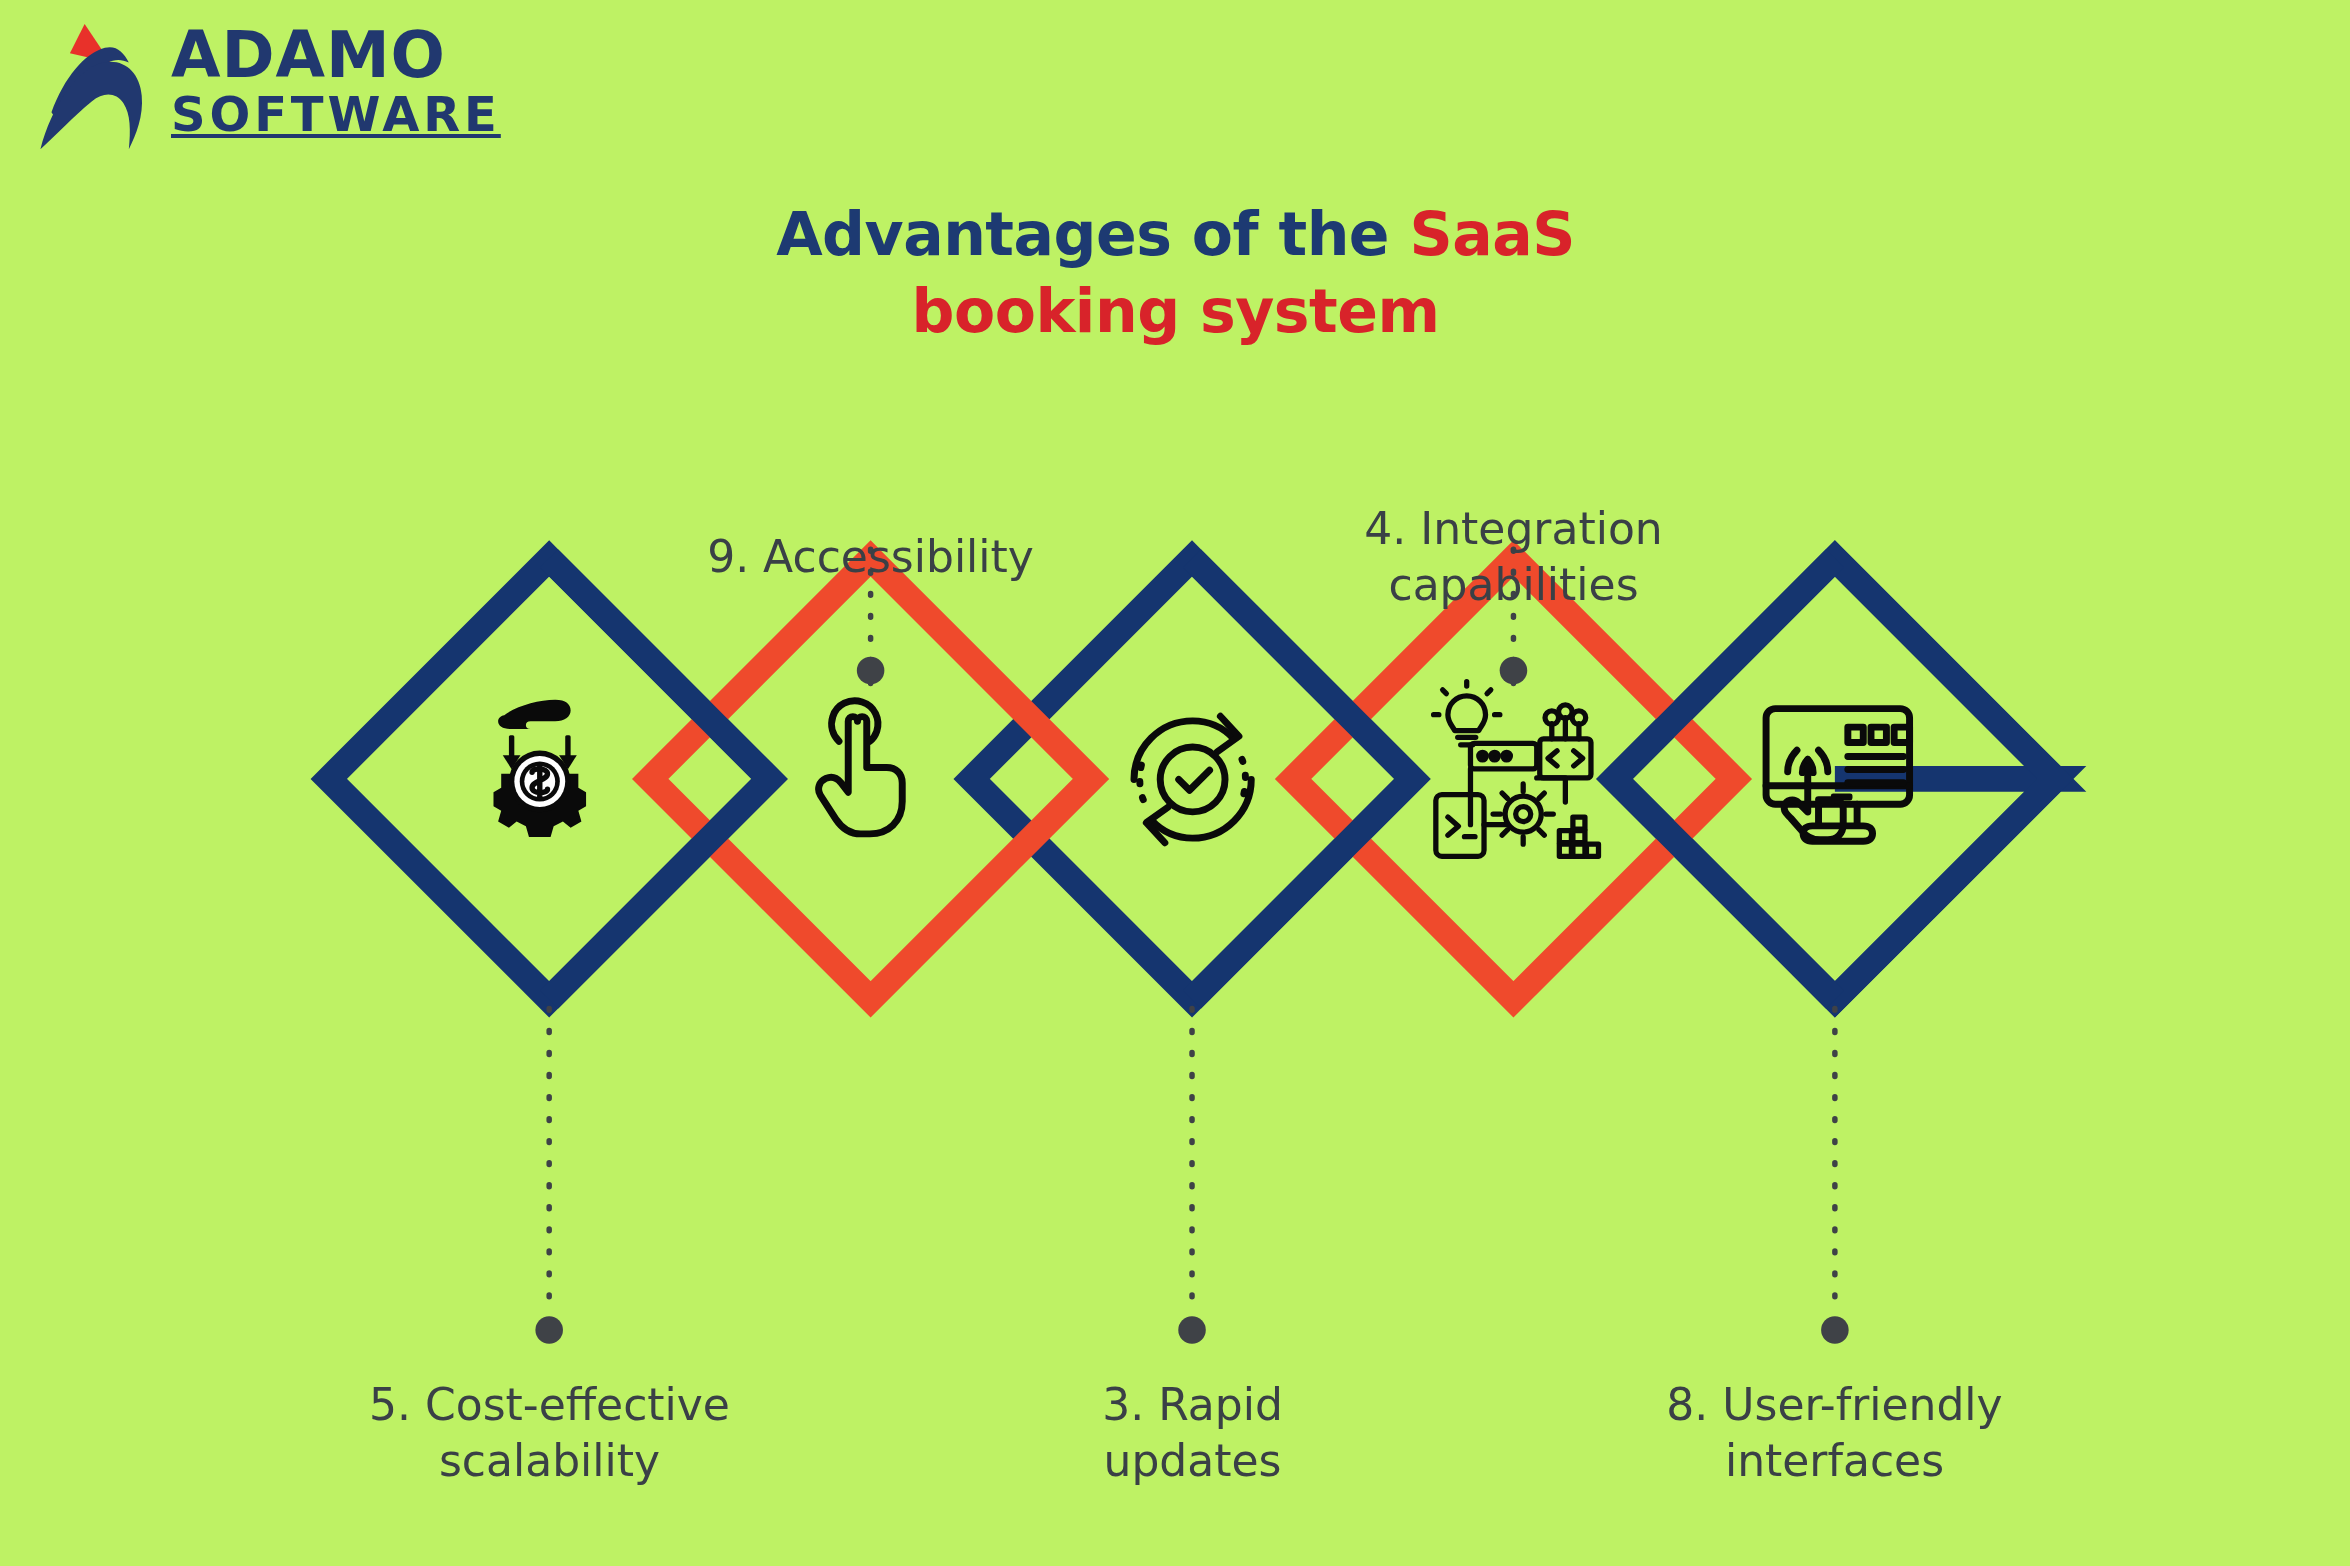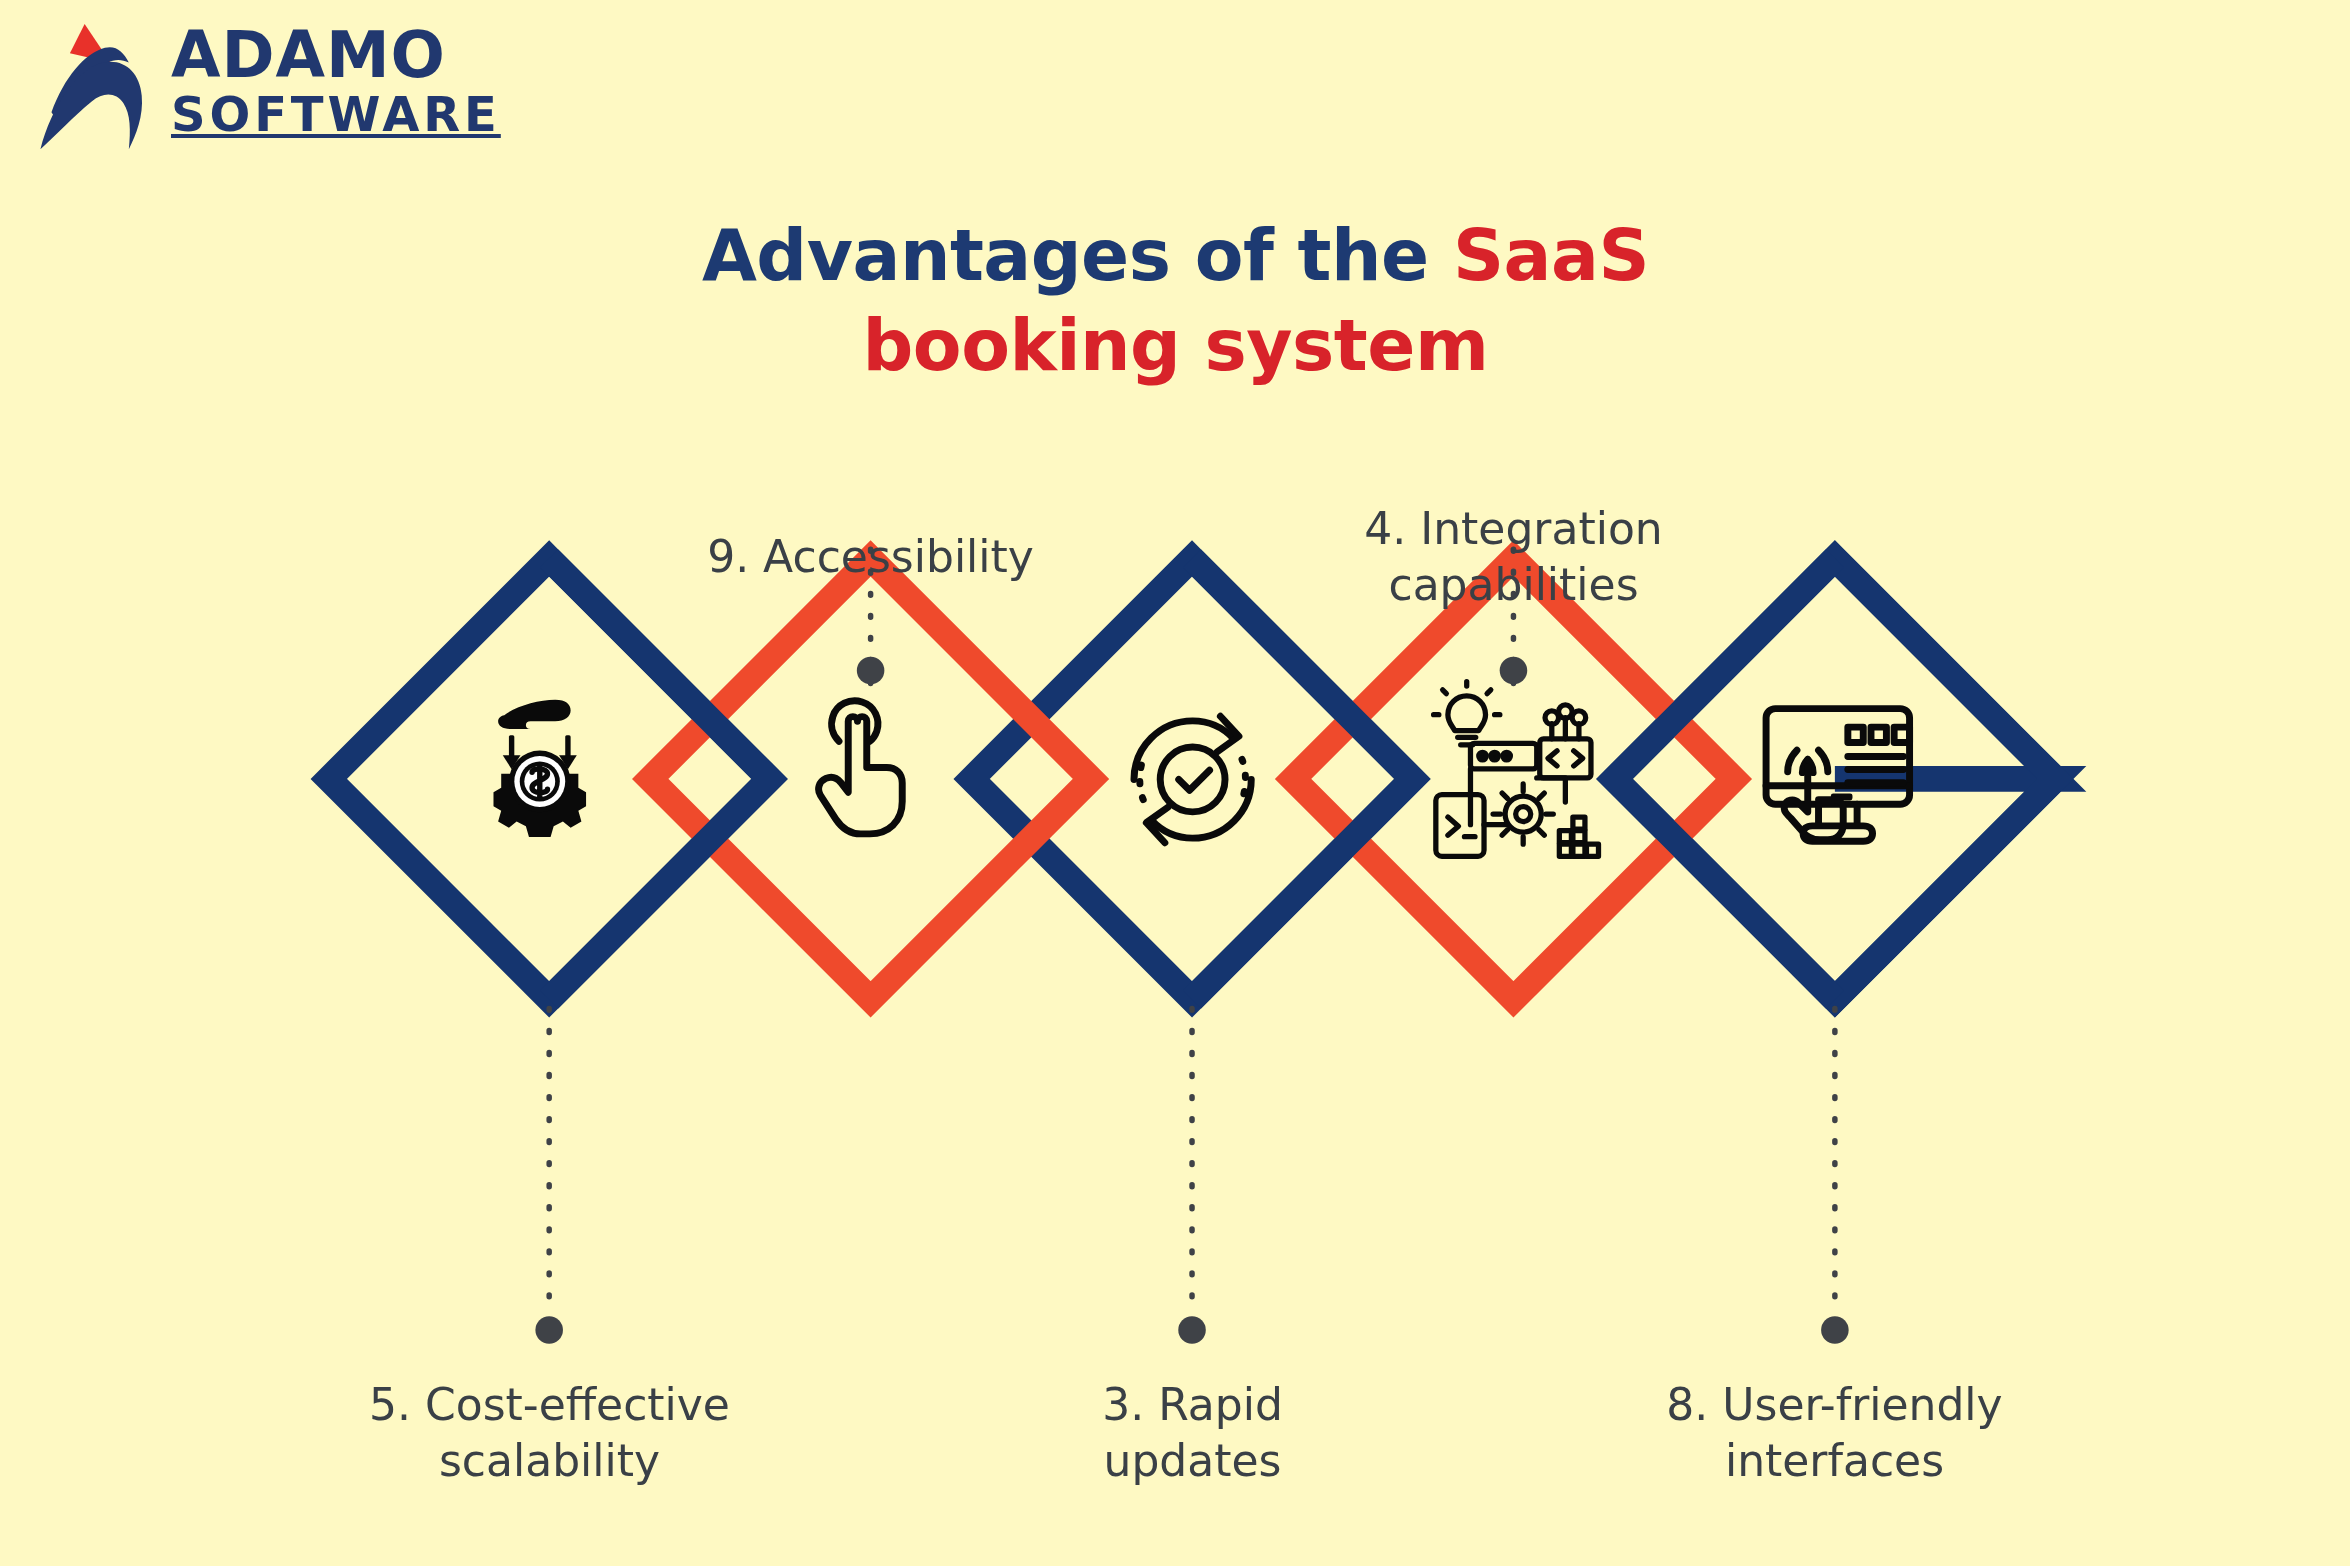--- a/index.html
+++ b/index.html
@@ -8,21 +8,21 @@
     padding: 0;
     background: #f6f7fc;
   }
   body {
     font-family: "Liberation Sans", sans-serif;
   }
   .canvas {
     position: relative;
     width: 2351px;
     height: 1567px;
-    background: #fef9c3;
+    background: #bef264;
     overflow: hidden;
   }
 
   
   .logo {
     position: absolute;
     left: 33px;
     top: 11px;
     display: flex;
     align-items: center;
@@ -53,25 +53,25 @@
     font-family: "DejaVu Sans", sans-serif;
     margin-top: 3.7px;
     text-decoration: underline;
   }
 
   
   .title {
     position: absolute;
     left: 0;
     right: 0;
-    top: 163px;
+    top: 156px;
     text-align: center;
     font-family: "DejaVu Sans", sans-serif;
     font-weight: 800;
-    font-size: 71px;
+    font-size: 60px;
     line-height: 1.28;
     letter-spacing: -0.5px;
   }
   .title .t-navy { color: #1d3a72; }
   .title .t-red  { color: #d8232a; }
 
   
   .diagram {
     position: absolute;
     left: 0;

